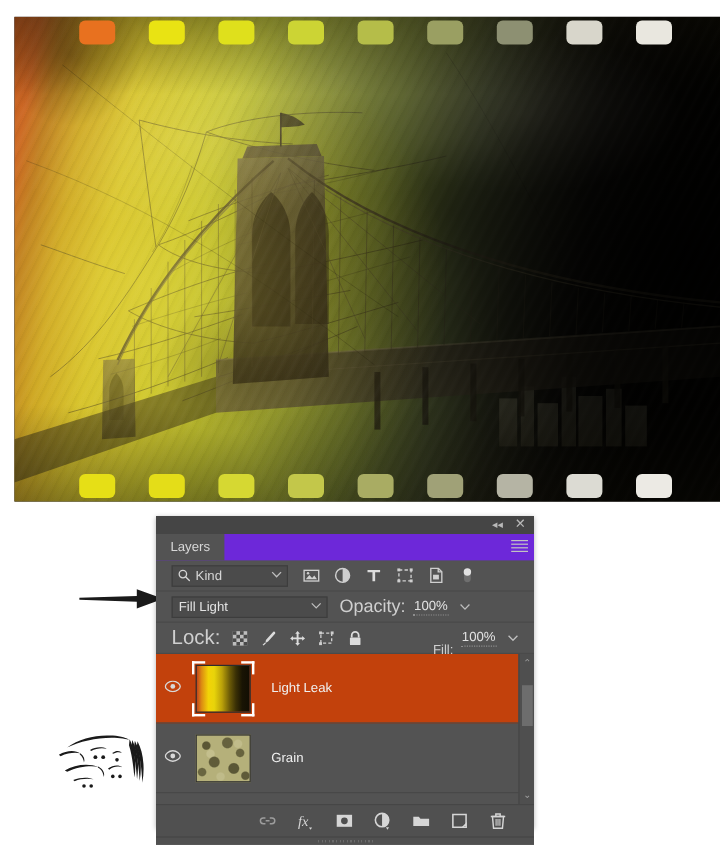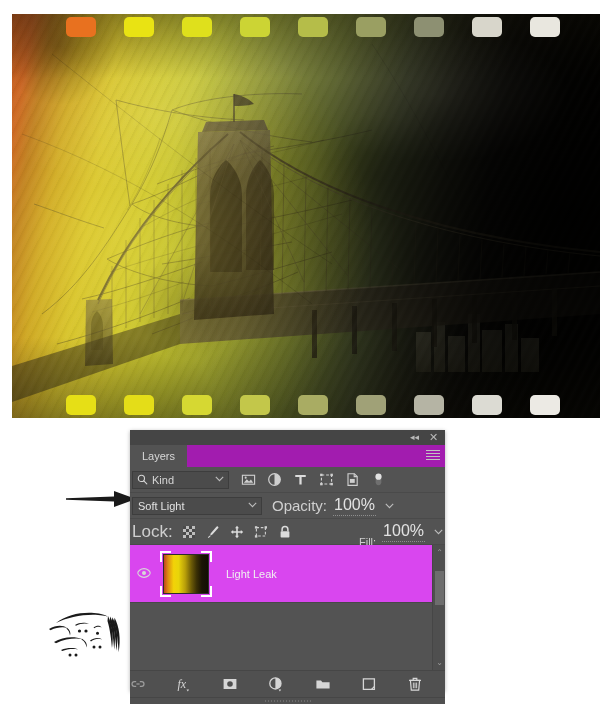--- a/index.html
+++ b/index.html
@@ -140,21 +140,21 @@
     line-height: 13px;
     text-align: center;
     cursor: pointer;
   }
   .tb-collapse { right: 24px; }
   .tb-close { right: 5px; font-size: 11px; }
 
   .panel-tabrow {
     position: relative;
     height: 22px;
-    background: #a21caf;
+    background: #6d28d9;
     display: flex;
     align-items: flex-start;
   }
   .panel-tab {
     background: #535353;
     color: #d8d8d8;
     font-size: 11px;
     padding: 4px 12px 4px 12px;
     height: 22px;
     box-sizing: border-box;
@@ -175,21 +175,21 @@
     background: #c2c2c2;
     margin-bottom: 2px;
   }
 
   .panel-body { background: #535353; }
 
   .row {
     display: flex;
     align-items: center;
     height: 26px;
-    padding: 0 2px;
+    padding: 0 13px;
     box-sizing: border-box;
     border-bottom: 1px solid #4a4a4a;
   }
 
   
   .kind-select {
     display: flex;
     align-items: center;
     background: #4b4b4b;
     border: 1px solid #3d3d3d;
@@ -216,21 +216,21 @@
     box-sizing: border-box;
     padding: 0 5px;
     position: relative;
     cursor: pointer;
   }
   .blend-select .lbl { font-size: 11px; color: #e2e2e2; }
   .blend-select .caret { position: absolute; right: 4px; top: 4px; }
   .opacity-label { margin-left: 10px; font-size: 15px; color: #cfcfcf; }
   .num-field {
     margin-left: 6px;
-    font-size: 16px;
+    font-size: 11px;
     color: #e2e2e2;
     border-bottom: 1px dotted #8e8e8e;
     padding: 0 1px 1px 1px;
     cursor: text;
   }
   .num-caret { margin-left: 9px; cursor: pointer; }
 
   
   .lock-label { font-size: 17px; color: #cfcfcf; margin-right: 9px; }
   .lock-icons { display: flex; align-items: center; gap: 10px; }
@@ -246,21 +246,21 @@
   }
   .layer-row {
     display: flex;
     align-items: center;
     height: 58px;
     border-bottom: 1px solid #484848;
     padding-left: 4px;
     box-sizing: border-box;
     cursor: pointer;
   }
-  .layer-row.selected { background: #d946ef; }
+  .layer-row.selected { background: #c2410c; }
   .eye {
     width: 20px;
     flex: 0 0 20px;
     text-align: center;
     cursor: pointer;
   }
   .thumb-wrap {
     position: relative;
     width: 52px;
     height: 46px;
@@ -343,21 +343,21 @@
     cursor: pointer;
   }
 
   
   .panel-footer {
     height: 26px;
     background: #505050;
     border-top: 1px solid #464646;
     display: flex;
     align-items: center;
-    justify-content: space-between;
+    justify-content: flex-end;
     padding-right: 22px;
     gap: 16px;
   }
   .ft { width: 16px; height: 16px; cursor: pointer; position: relative; }
   .panel-grip {
     height: 6px;
     background: #505050;
     border-top: 1px solid #464646;
     position: relative;
   }
@@ -629,21 +629,21 @@
         </svg>
         <svg class="fi" viewBox="0 0 16 16">
           <rect x="5" y="2" width="6" height="12" rx="3" fill="#6f6f6f"></rect>
           <circle cx="8" cy="5" r="3.3" fill="#e2e2e2"></circle>
         </svg>
       </div>
     </div>
 
     <div class="row">
       <div class="blend-select">
-        <span class="lbl">Soft Light</span>
+        <span class="lbl">Fill Light</span>
         <svg class="caret" width="9" height="6" viewBox="0 0 9 6">
           <path d="M0.8 0.8 L4.5 4.6 L8.2 0.8" fill="none" stroke="#bdbdbd" stroke-width="1.1"></path>
         </svg>
       </div>
       <span class="opacity-label">Opacity:</span>
       <span class="num-field">100%</span>
       <svg class="num-caret" width="9" height="6" viewBox="0 0 9 6">
         <path d="M0.8 0.8 L4.5 4.6 L8.2 0.8" fill="none" stroke="#bdbdbd" stroke-width="1.1"></path>
       </svg>
     </div>
@@ -701,20 +701,32 @@
         <div class="thumb-wrap">
           <div class="thumb gradient"></div>
           <span class="corner tl"></span>
           <span class="corner tr"></span>
           <span class="corner bl"></span>
           <span class="corner br"></span>
         </div>
         <span class="layer-name">Light Leak</span>
       </div>
 
+      <div class="layer-row">
+        <div class="eye">
+          <svg width="14" height="10" viewBox="0 0 14 10">
+            <path d="M7 0.6 C10.6 0.6 13.2 3.4 13.2 5 C13.2 6.6 10.6 9.4 7 9.4 C3.4 9.4 0.8 6.6 0.8 5 C0.8 3.4 3.4 0.6 7 0.6 Z" fill="none" stroke="#d8d8d8" stroke-width="1.1"></path>
+            <circle cx="7" cy="5" r="2" fill="#d8d8d8"></circle>
+          </svg>
+        </div>
+        <div class="thumb-wrap">
+          <div class="thumb grain"></div>
+        </div>
+        <span class="layer-name">Grain</span>
+      </div>
 
       <div class="scrollbar">
         <div class="sb-arrow up">⌃</div>
         <div class="sb-thumb"></div>
         <div class="sb-arrow down">⌄</div>
       </div>
     </div>
 
     <div class="panel-footer">
       <svg class="ft" viewBox="0 0 16 16">

